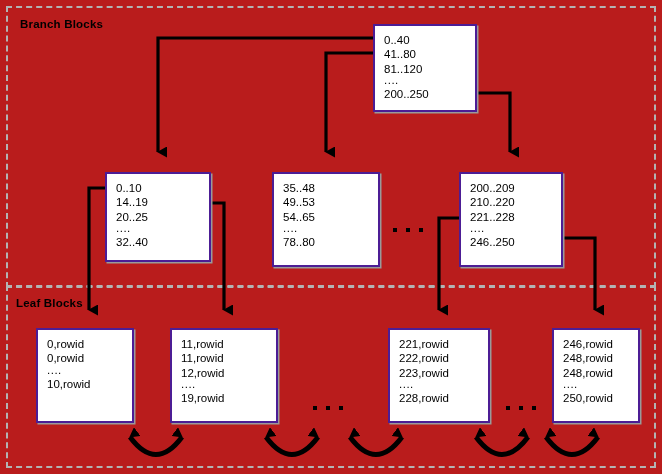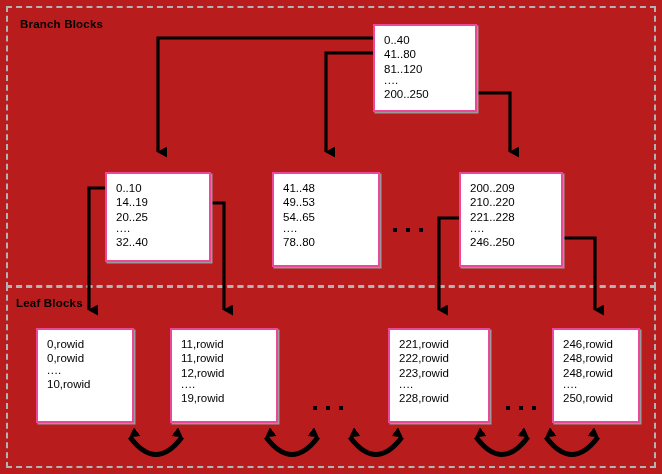--- a/index.html
+++ b/index.html
@@ -34,21 +34,21 @@
     white-space:nowrap;
   }
   #label-branch{ left:20px; top:18px; }
   #label-leaf  { left:16px; top:297px; }
 
   
   .block{
     position:absolute;
     box-sizing:border-box;
     background:#ffffff;
-    border:2px solid #ec4899;
+    border:2px solid #4c1d95;
     box-shadow:1.5px 1.5px 0 0 #9a9a9a;
     z-index:5;
   }
   .block .lines{
     position:absolute;
     left:9px;
     top:7px;
     right:4px;
     font-size:11.5px;
     line-height:14.4px;
@@ -166,21 +166,21 @@
       <span class="ln">0..10</span>
       <span class="ln">14..19</span>
       <span class="ln">20..25</span>
       <span class="ell">....</span>
       <span class="ln">32..40</span>
     </div>
   </div>
 
   <div class="block" id="block-branch-2">
     <div class="lines">
-      <span class="ln">41..48</span>
+      <span class="ln">35..48</span>
       <span class="ln">49..53</span>
       <span class="ln">54..65</span>
       <span class="ell">....</span>
       <span class="ln">78..80</span>
     </div>
   </div>
 
   <div class="block" id="block-branch-3">
     <div class="lines">
       <span class="ln">200..209</span>

